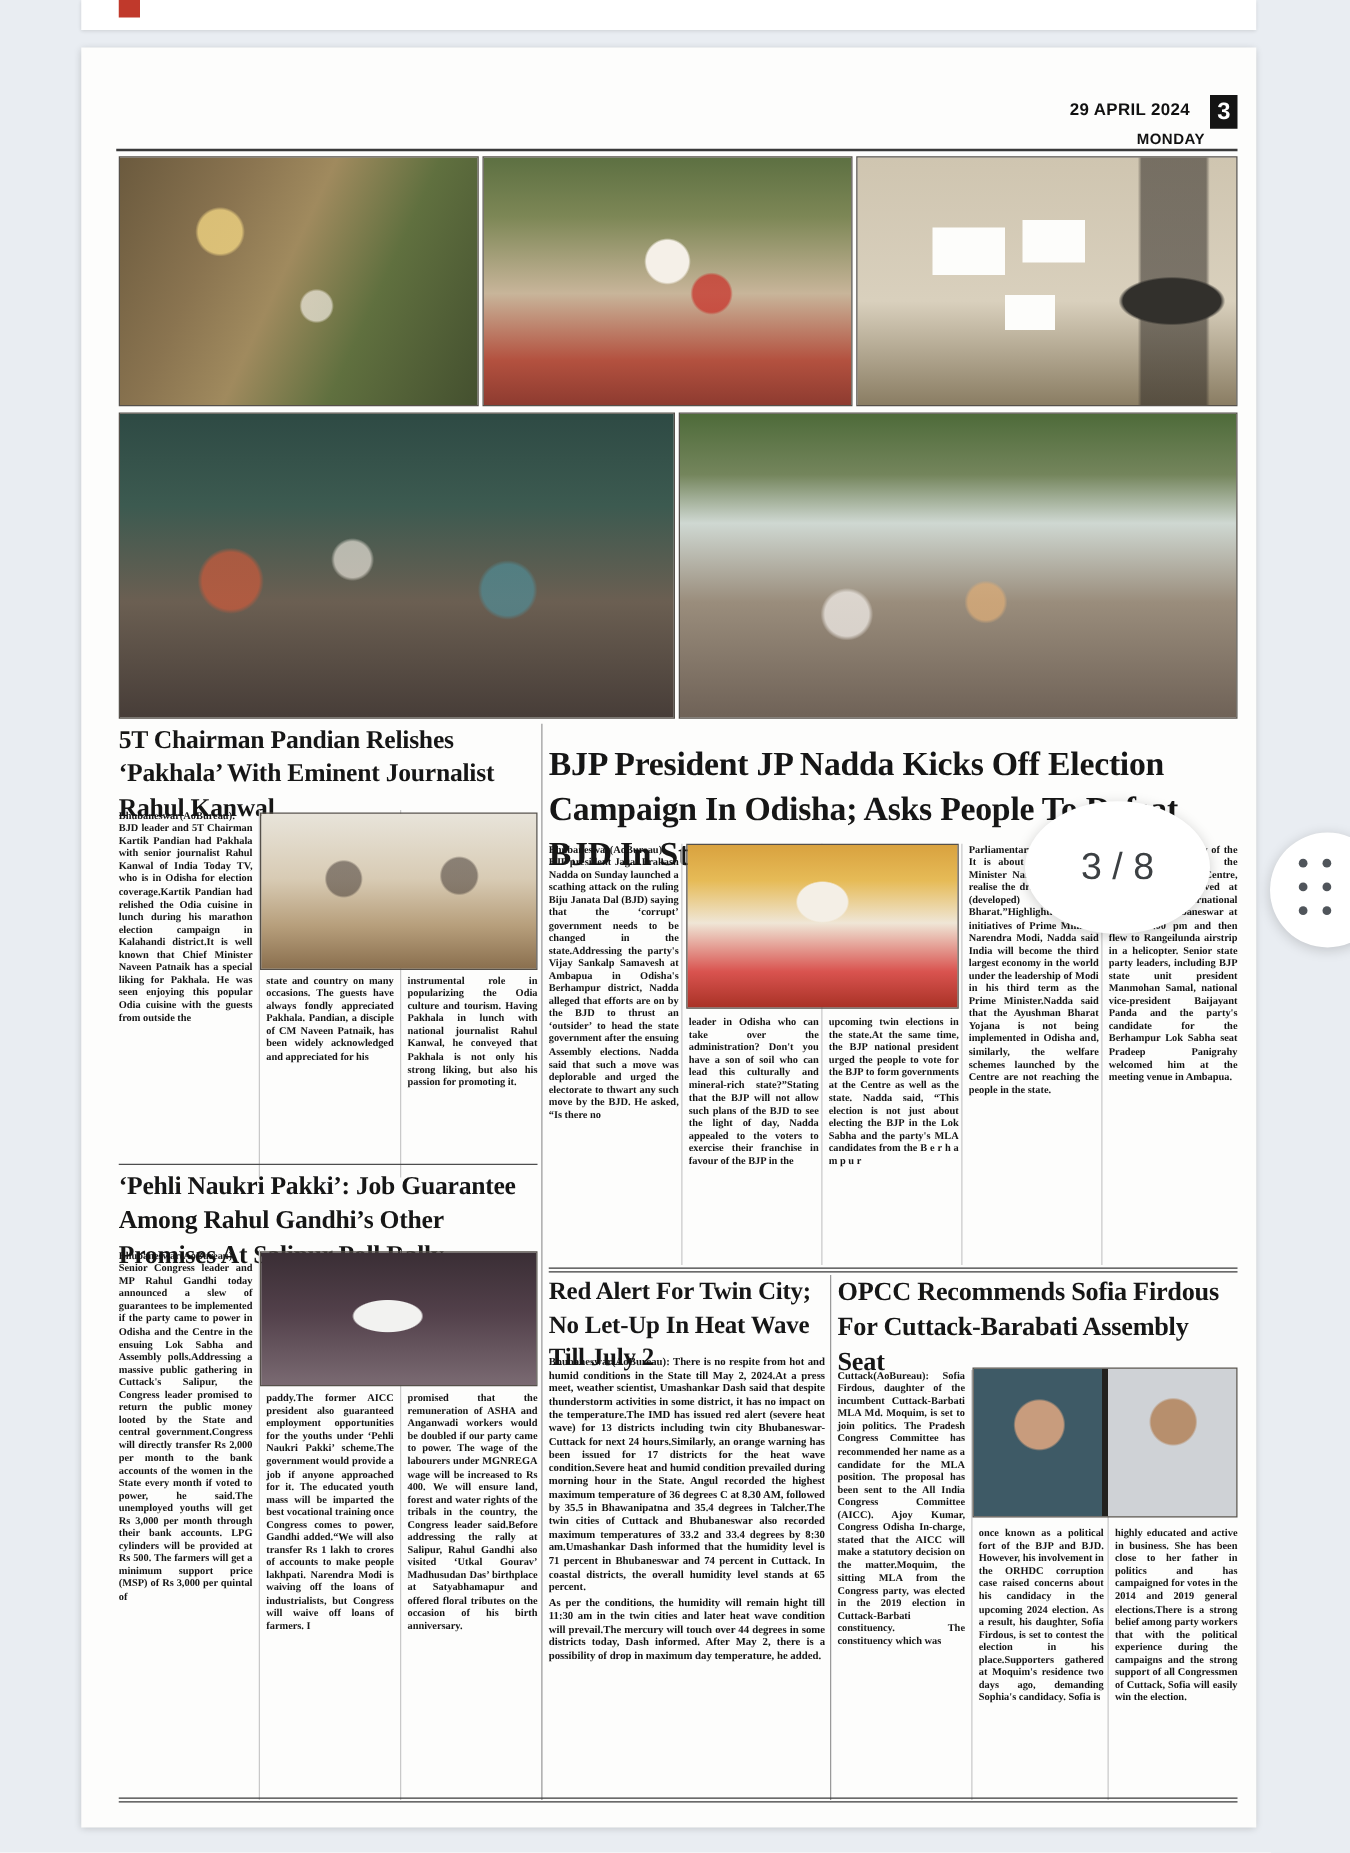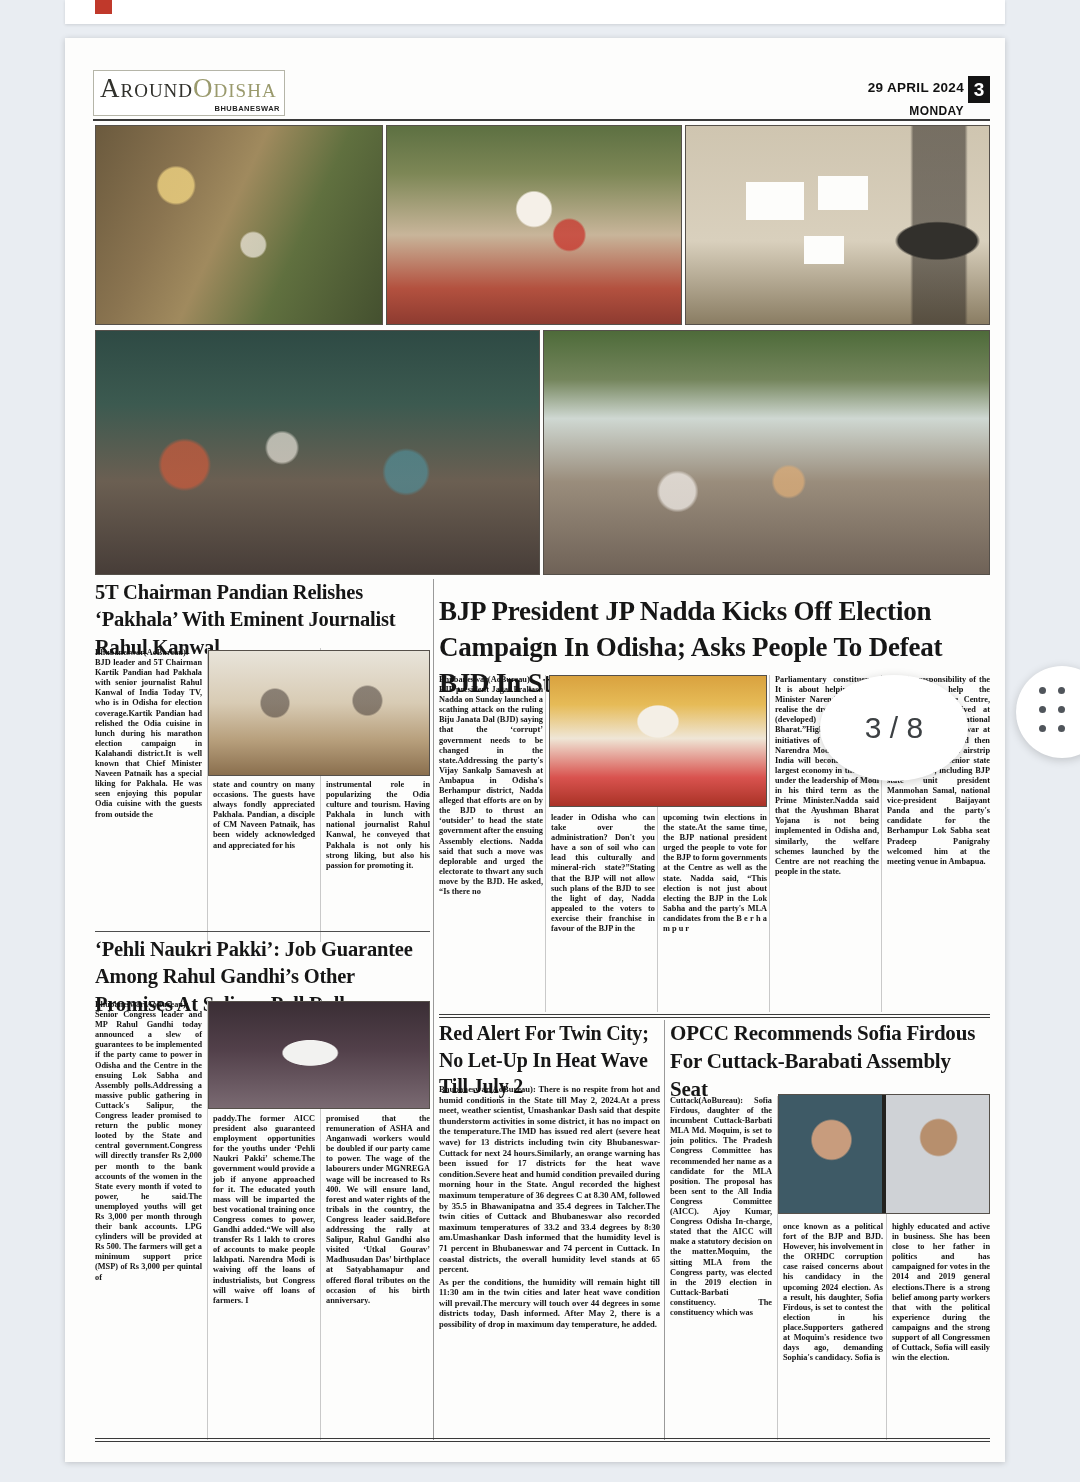--- a/index.html
+++ b/index.html
@@ -15,21 +15,21 @@
 
   
   .logo-box { position:absolute; left:28px; top:32px; width:192px; height:46px;
               border:1px solid #b5b5a8; padding:2px 6px 0 6px; background:#fff; }
   .logo-around { font-variant:small-caps; font-size:27px; color:#31312c; letter-spacing:1px; }
   .logo-odisha { font-variant:small-caps; font-size:27px; color:#9a9a6d; letter-spacing:1px; }
   .logo-city { position:absolute; right:4px; bottom:2px; font-family:"Liberation Sans",sans-serif;
                font-size:7.5px; font-weight:700; color:#222; letter-spacing:.5px; }
   .dateblock { position:absolute; right:15px; top:38px; text-align:right;
                font-family:"Liberation Sans",sans-serif; }
-  .daterow { display:flex; align-items:flex-start; justify-content:flex-start; gap:4px; }
+  .daterow { display:flex; align-items:flex-start; justify-content:flex-start; gap:16px; }
   .date { font-size:13.5px; font-weight:700; color:#111; letter-spacing:.3px; line-height:24px;}
   .pagenum-box { display:inline-block; width:22px; height:27px; background:#141414; color:#fff;
                  font-size:19px; font-weight:700; text-align:center; line-height:27px; }
   .day { font-size:12px; font-weight:700; color:#111; margin-top:1px; margin-right:26px; letter-spacing:.4px;}
   .masthead-rule { position:absolute; left:28px; top:81px; width:897px; height:2px; background:#3a3a3a; }
 
   
   .photo { position:absolute; border:1px solid #55504a; }
   .ph-statue { background:
       radial-gradient(circle at 28% 30%, rgba(233,205,126,.85) 0 7%, transparent 8%),
@@ -73,43 +73,39 @@
   
   .headline { position:absolute; font-weight:700; color:#161616; letter-spacing:-.2px; line-height:1.33; }
   .col { position:absolute; font-size:8.3px; line-height:10.1px; text-align:justify; color:#141414;font-weight:bold; }
   .col p + p { margin-top:2px; }
   .rule-left { border-left:1px solid #c9c9c9; padding-left:5px; }
   .hrule { position:absolute; height:1px; background:#4d4d4d; }
   .dblrule { position:absolute; height:4px; border-top:1px solid #3a3a3a; border-bottom:1px solid #3a3a3a; }
   .vrule { position:absolute; width:1px; background:#9a9a9a; }
 
   
-  .page-bubble { position:absolute; left:820px; top:675px; width:148px; height:106px;
+  .page-bubble { position:absolute; left:820px; top:641px; width:148px; height:106px;
                  background:#fff; border-radius:50%; box-shadow:0 2px 10px rgba(0,0,0,.18);
                  display:flex; align-items:center; justify-content:center;
                  font-family:"Liberation Sans",sans-serif; font-size:30px; color:#3c4043; z-index:5; }
   .dots-bubble { position:absolute; left:1016px; top:666px; width:92px; height:92px;
                  background:#fff; border-radius:50%; box-shadow:0 2px 10px rgba(0,0,0,.18); z-index:5; }
   .dots-grid { position:absolute; left:23px; top:21px; display:grid;
                grid-template-columns:repeat(2,7px); grid-auto-rows:7px; gap:12px; }
   .dots-grid span { width:7px; height:7px; border-radius:50%; background:#50555b; }
 </style>
 </head>
 <body>
 
 <div class="prev-page">
   <div class="red-mark"></div>
 </div>
 
 <div class="page">
 
-  <div class="logo-box">
-    <span class="logo-around">Around</span><span class="logo-odisha">Odisha</span>
-    <div class="logo-city">BHUBANESWAR</div>
-  </div>
   <div class="dateblock">
     <div class="daterow">
       <span class="date">29 APRIL 2024</span>
       <span class="pagenum-box">3</span>
     </div>
     <div class="day">MONDAY</div>
   </div>
   <div class="masthead-rule"></div>
 
   <div class="photo ph-statue" style="left:30px;  top:87px;  width:288px; height:200px;"></div>

